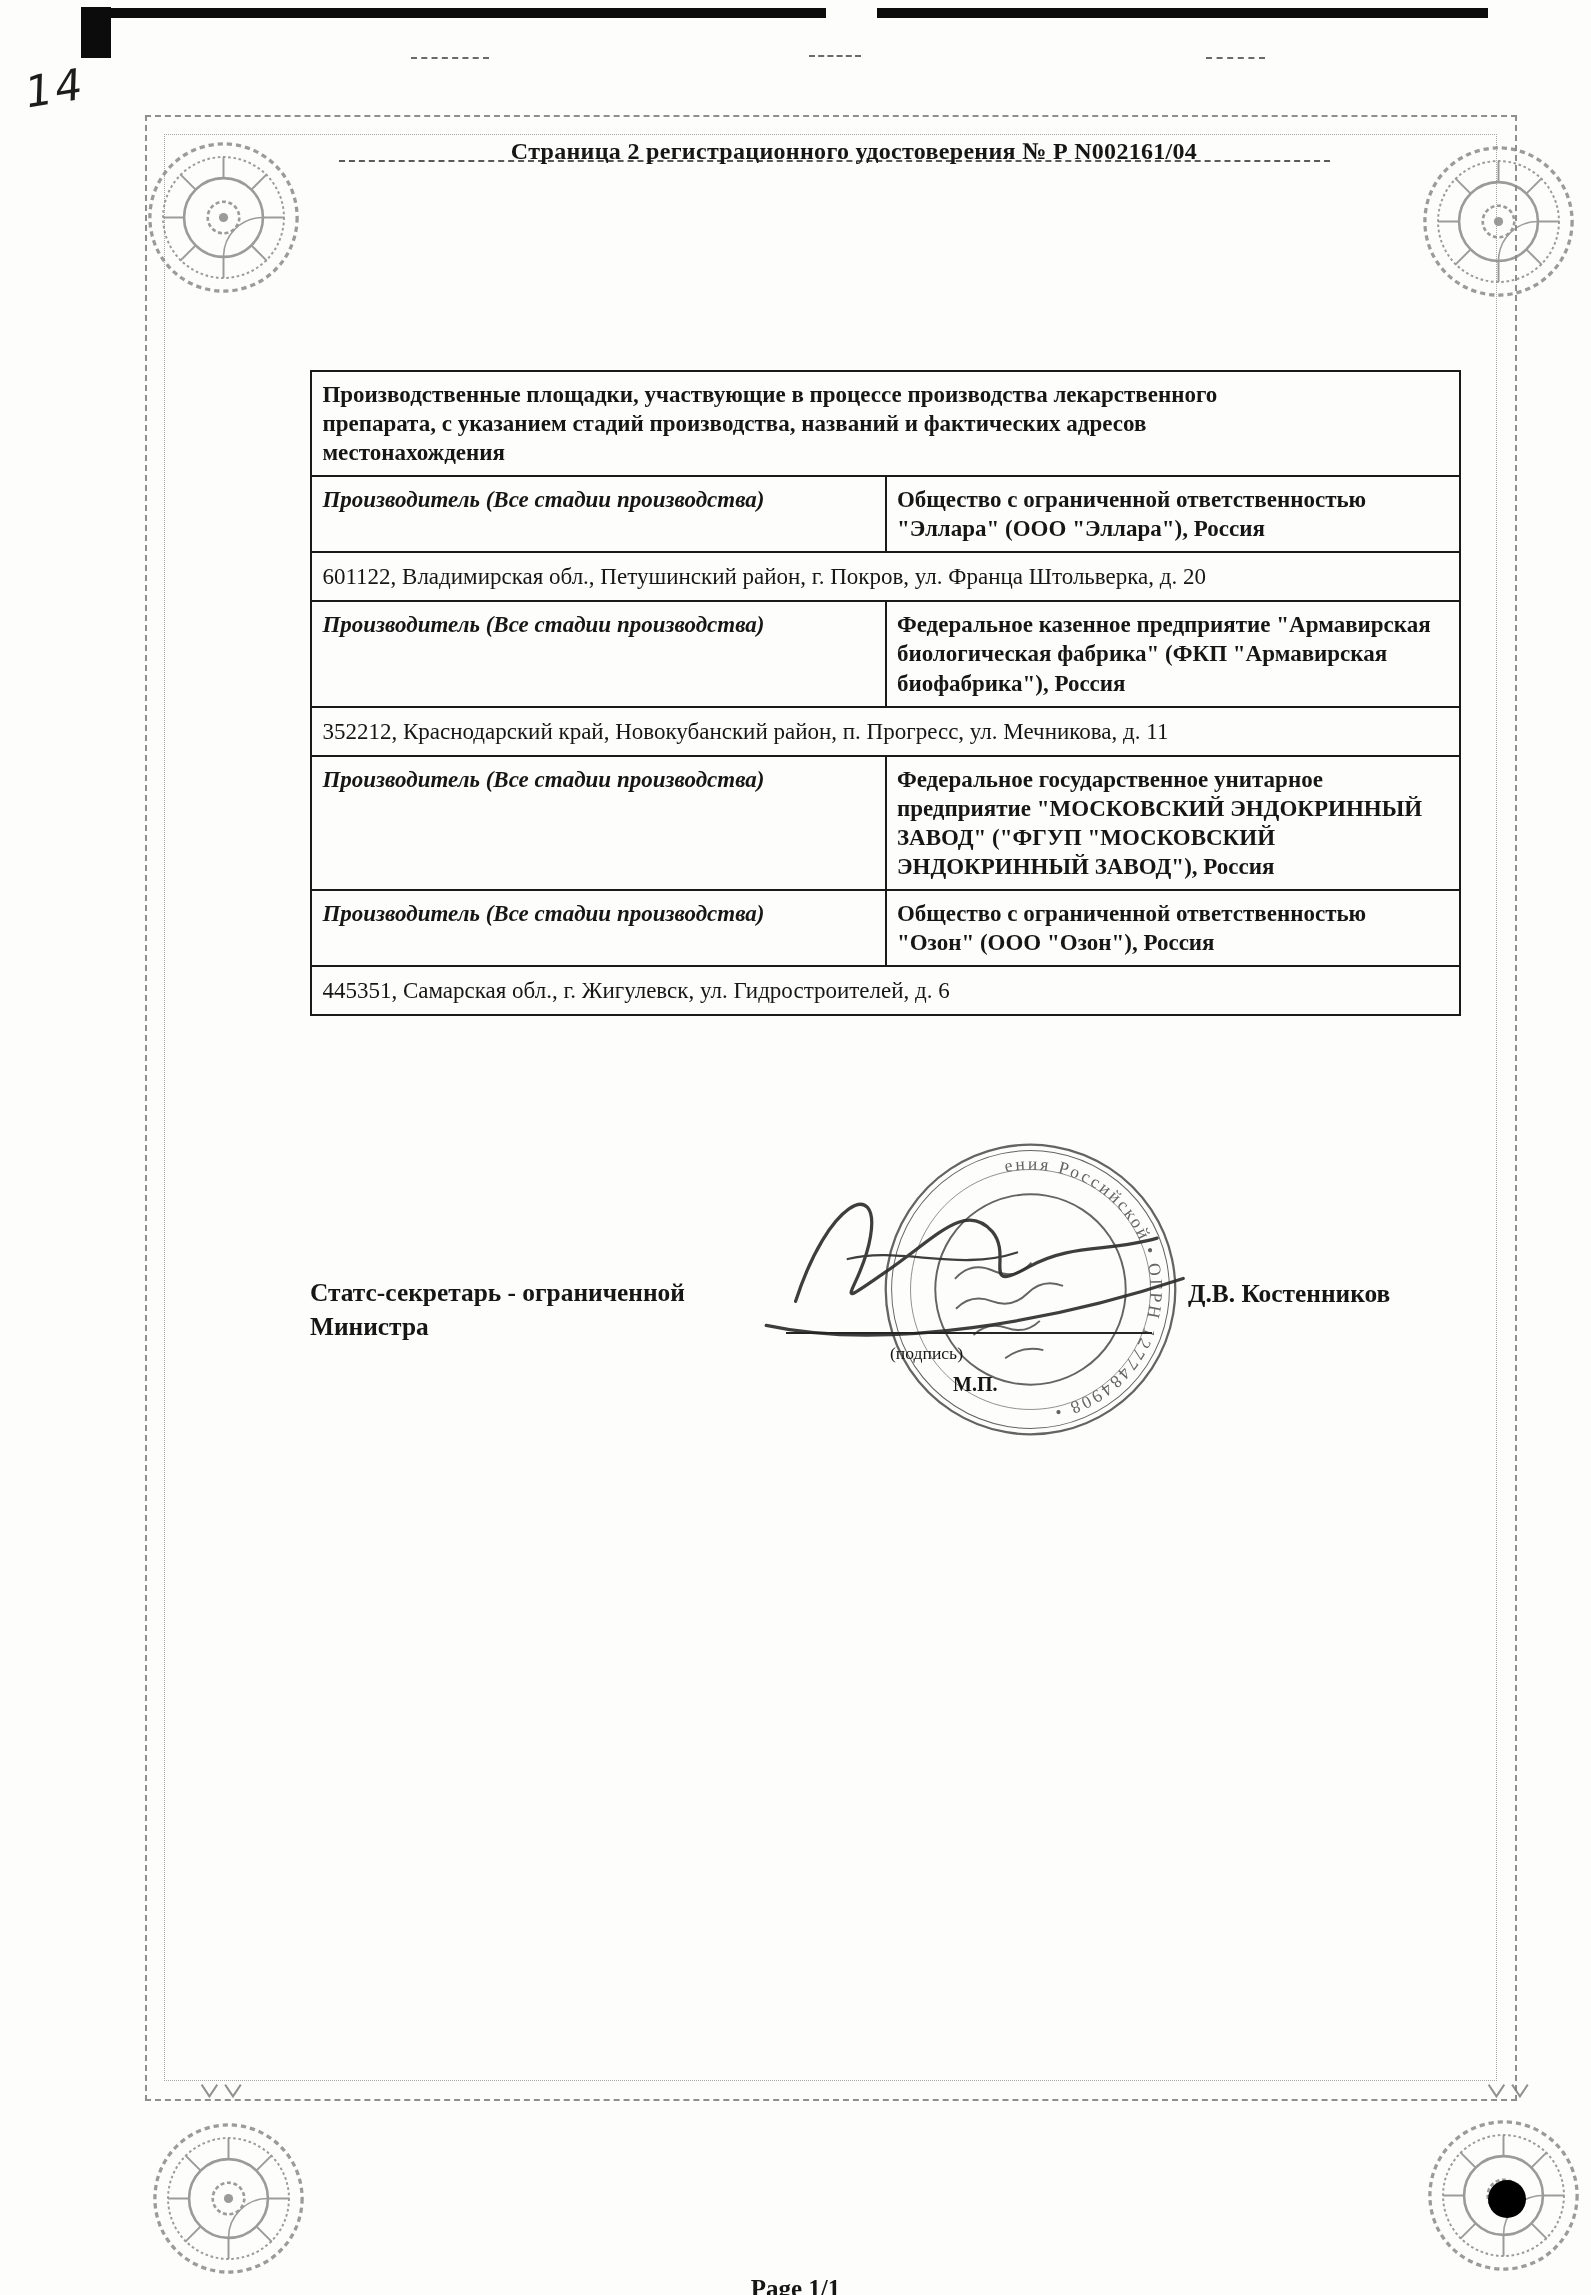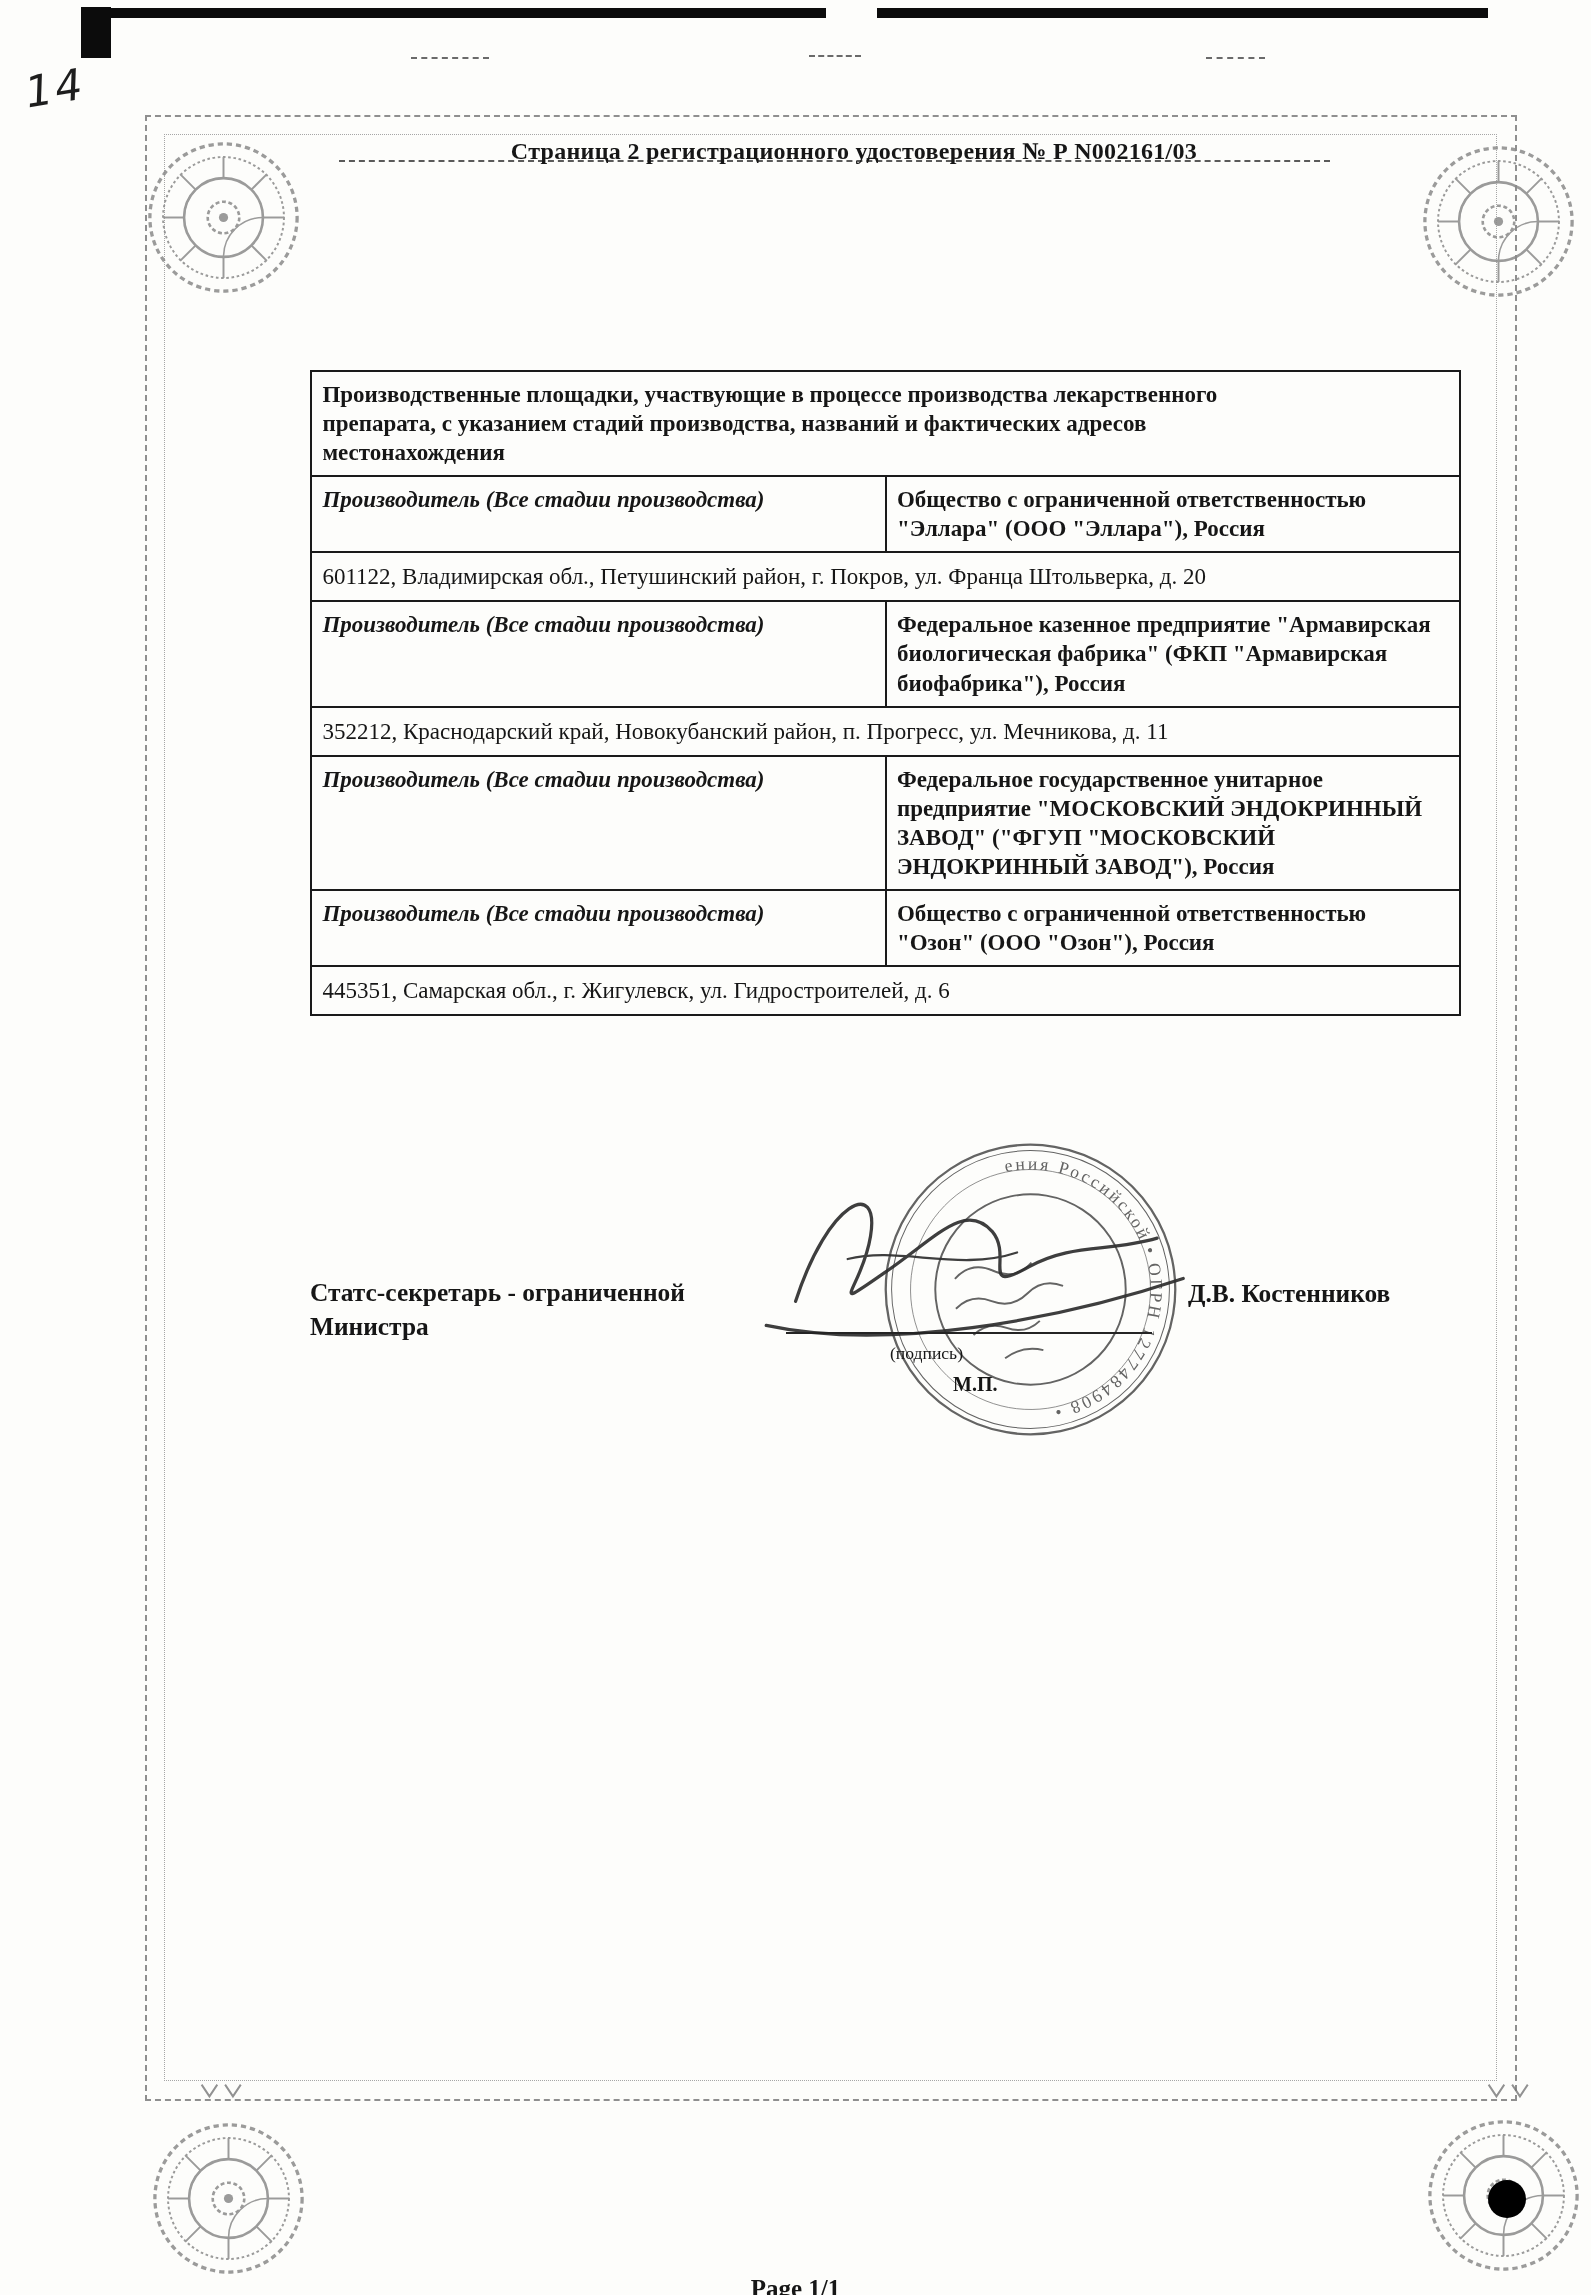--- a/index.html
+++ b/index.html
@@ -130,21 +130,21 @@
   <svg class="chevrons" style="left:199px; top:2082px;" viewBox="0 0 72 30" width="47" height="19.6">
       <use href="#chevrons"></use>
     </svg>
   <svg class="chevrons" style="left:1486px; top:2082px;" viewBox="0 0 72 30" width="47" height="19.6">
       <use href="#chevrons"></use>
     </svg>
 
   <div class="hand-mark">14</div>
 
   <div class="header-strike"></div>
-  <div class="doc-header">Страница 2 регистрационного удостоверения № Р N002161/03</div>
+  <div class="doc-header">Страница 2 регистрационного удостоверения № Р N002161/04</div>
 
   <table class="main-table">
     <tbody>
         <tr>
       <td class="cell-title" colspan="2">Производственные площадки, участвующие в процессе производства лекарственного препарата, с указанием стадий производства, названий и фактических адресов местонахождения</td>
     </tr>
 
     <tr>
       <td class="cell-role">Производитель (Все стадии производства)</td>
       <td class="cell-company">Общество с ограниченной ответственностью "Эллара" (ООО "Эллара"), Россия</td>

